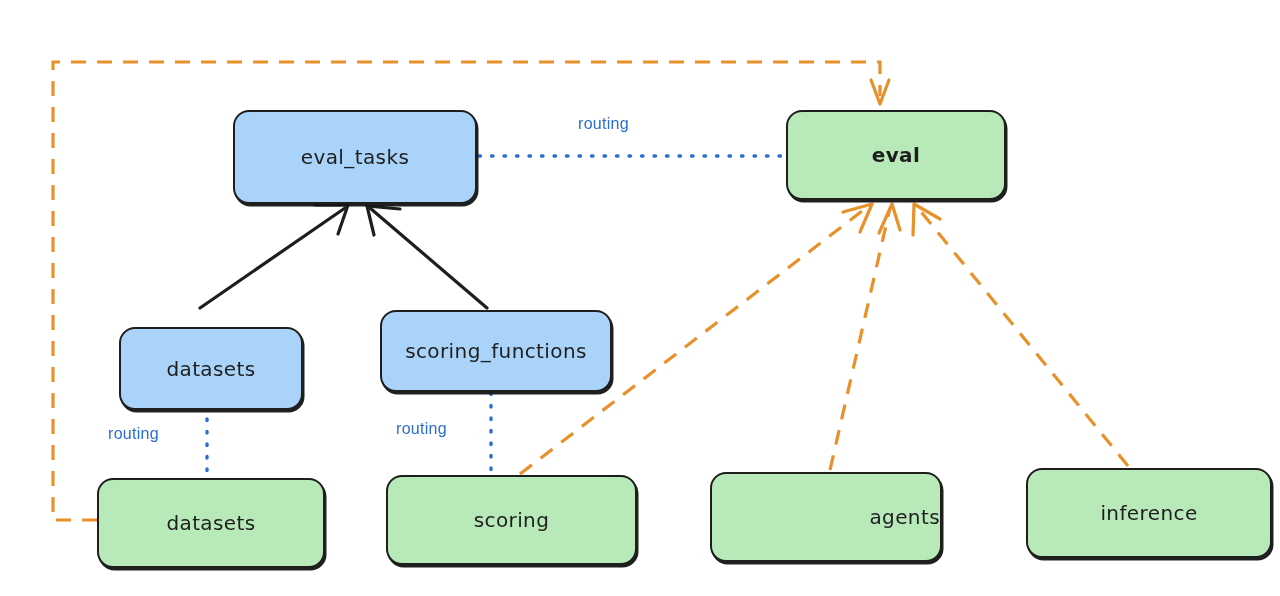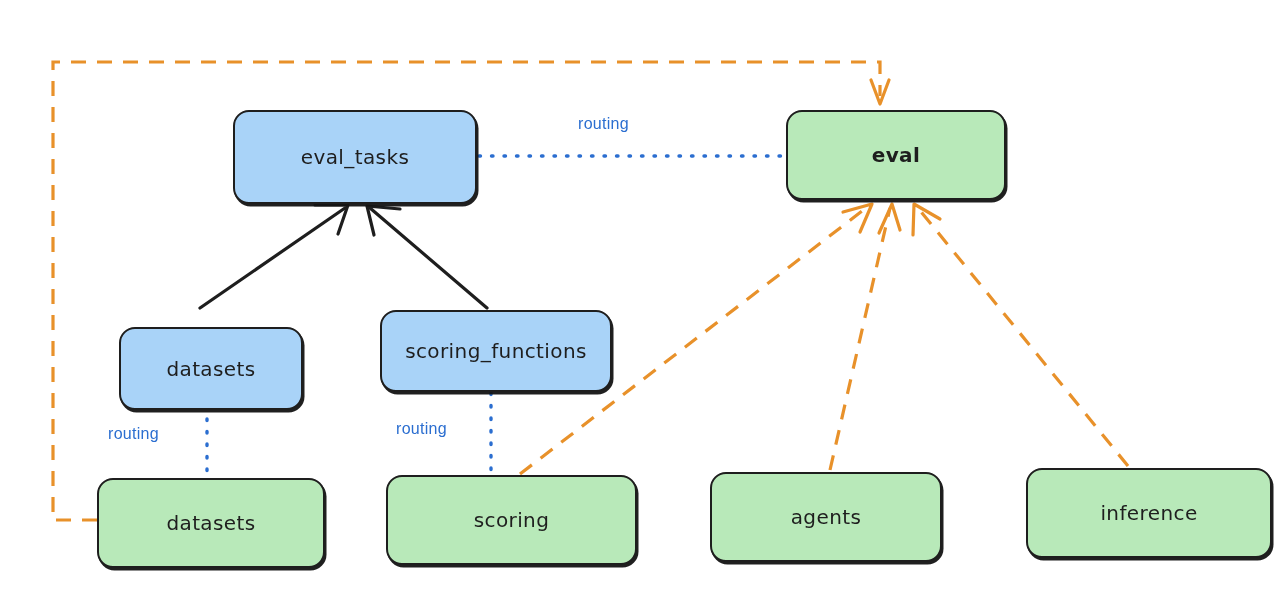--- a/index.html
+++ b/index.html
@@ -124,21 +124,21 @@
   </div>
 
   <div class="node node-green" style="left:97px; top:478px; width:228px; height:90px;">
     <span class="node-label">datasets</span>
   </div>
 
   <div class="node node-green" style="left:386px; top:475px; width:251px; height:90px;">
     <span class="node-label">scoring</span>
   </div>
 
-  <div class="node node-green" style="left:710px; top:472px; width:232px; height:90px;">
+  <div class="node node-green" style="left:710px; top:472px; width:232px; height:90px;justify-content:flex-end;">
     <span class="node-label">agents</span>
   </div>
 
   <div class="node node-green" style="left:1026px; top:468px; width:246px; height:90px;">
     <span class="node-label">inference</span>
   </div>
 
   <div class="edge-label" style="left:578px; top:115px;">routing</div>
 
   <div class="edge-label" style="left:108px; top:425px;">routing</div>

